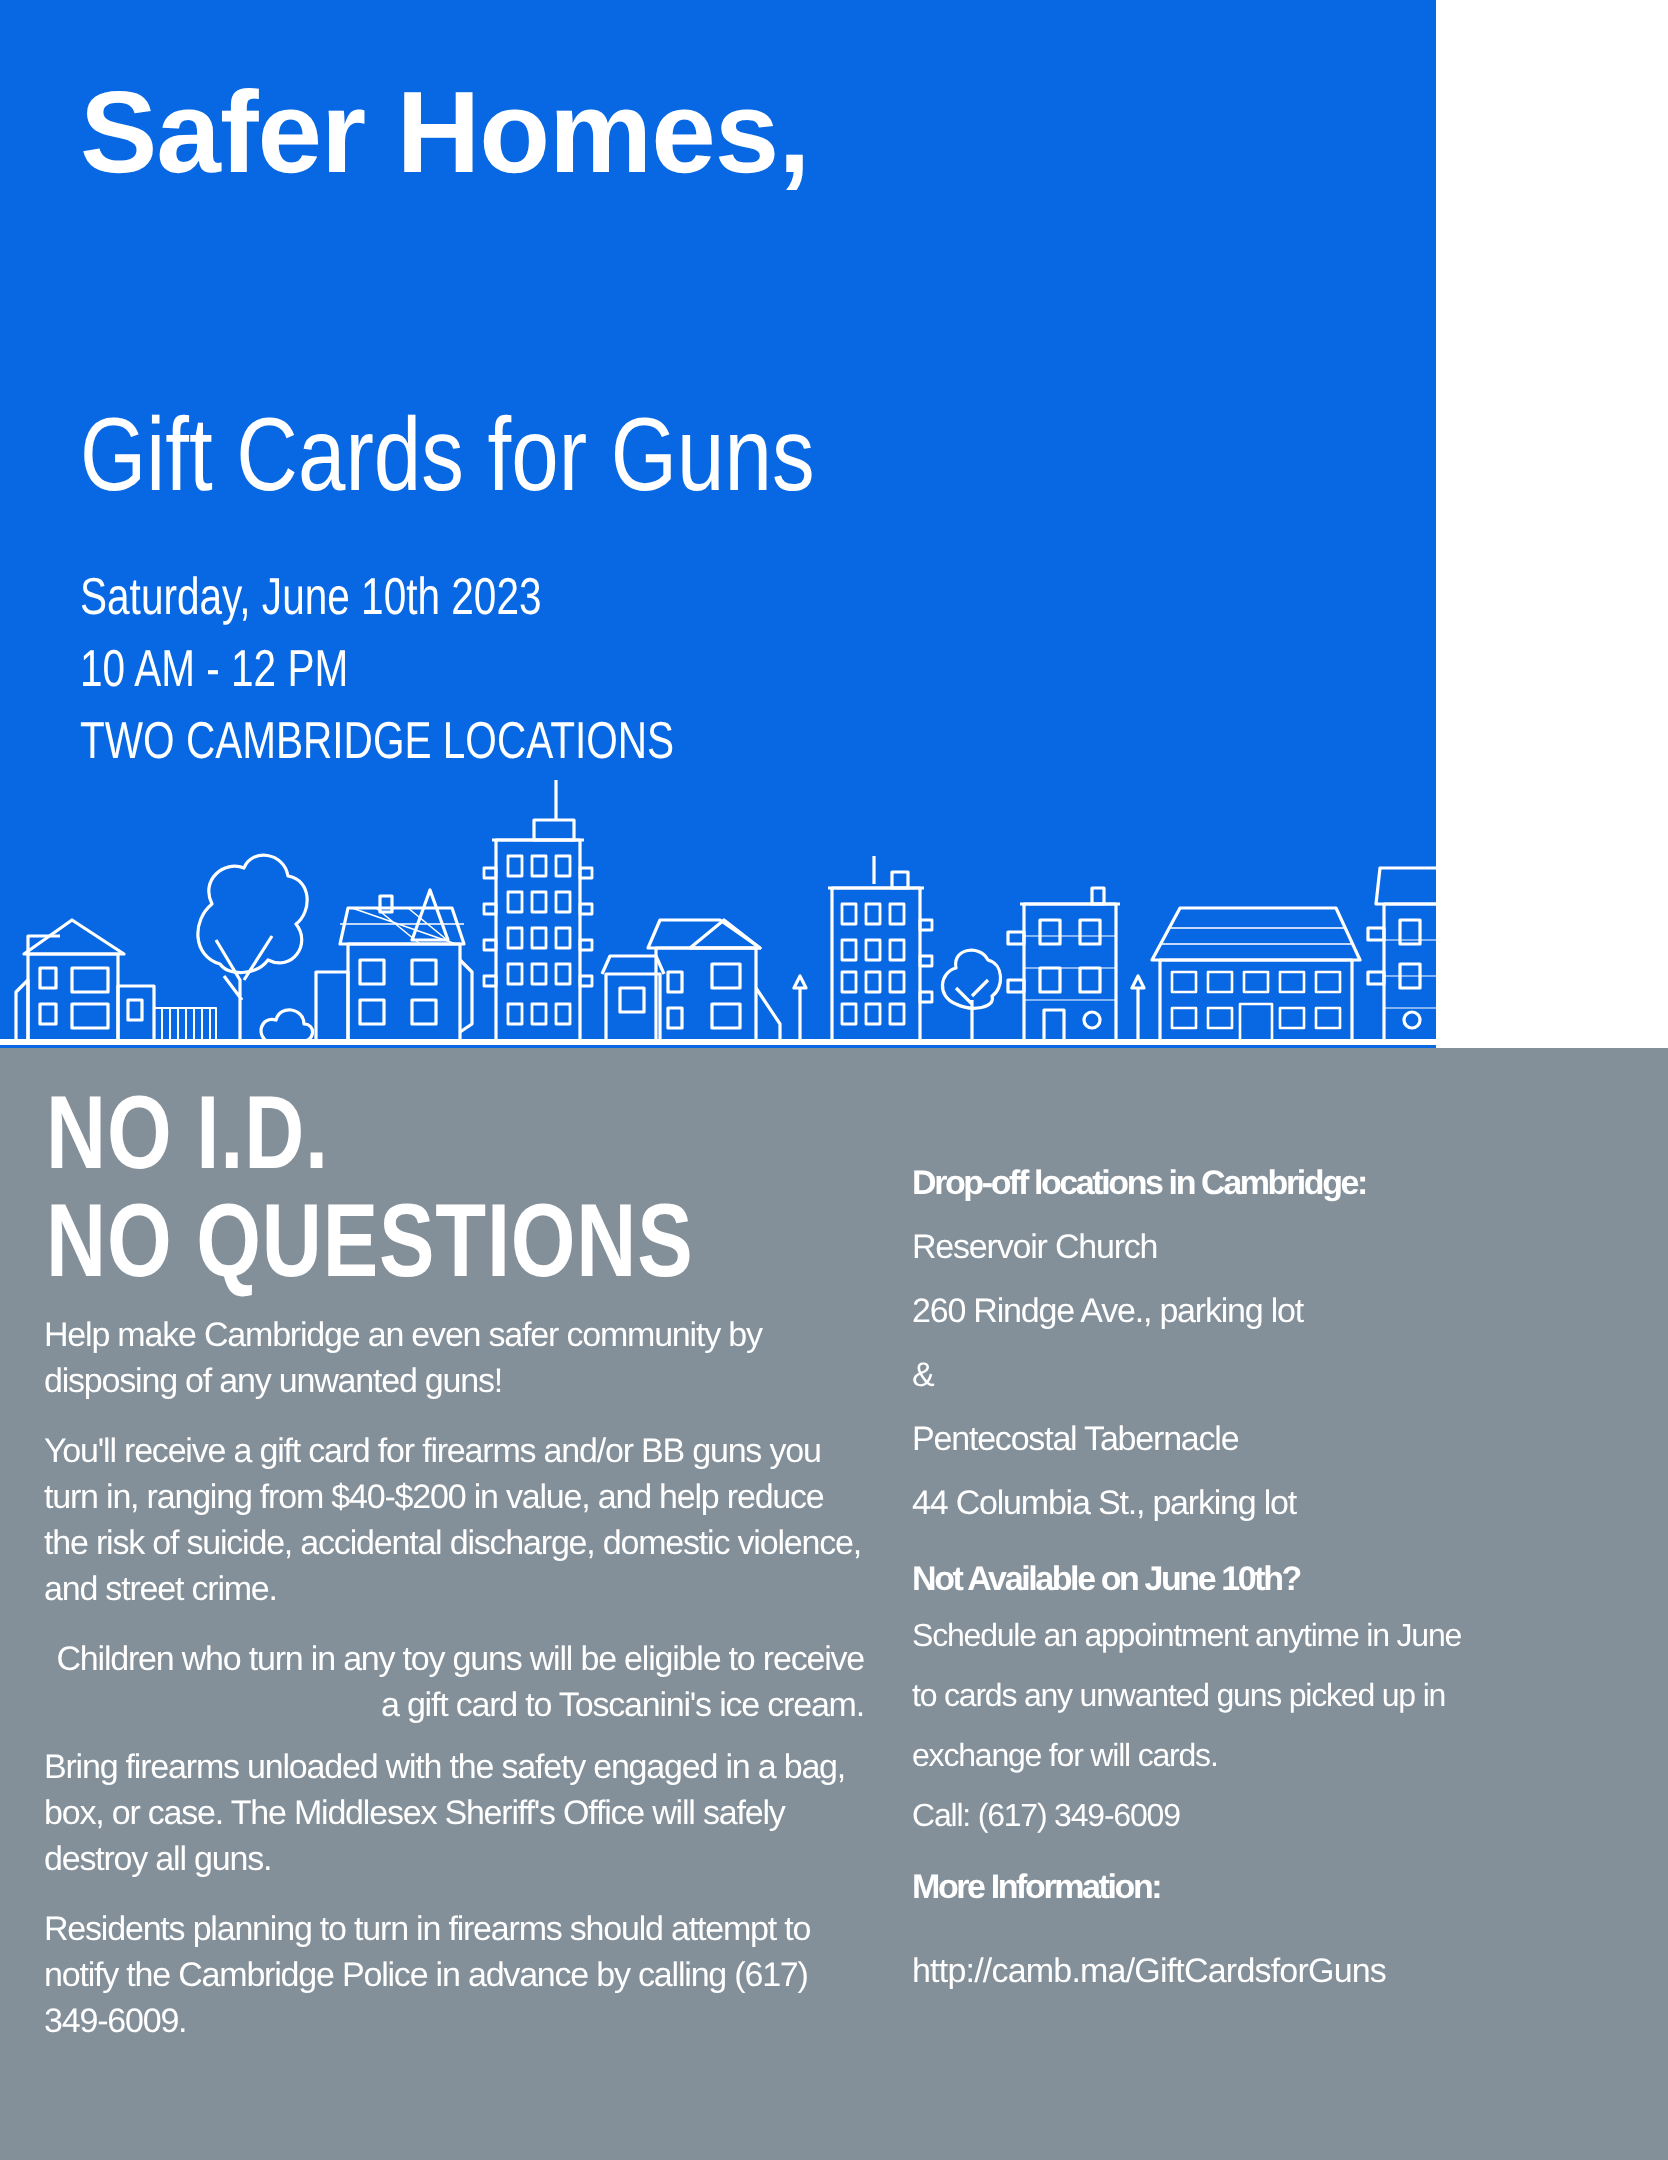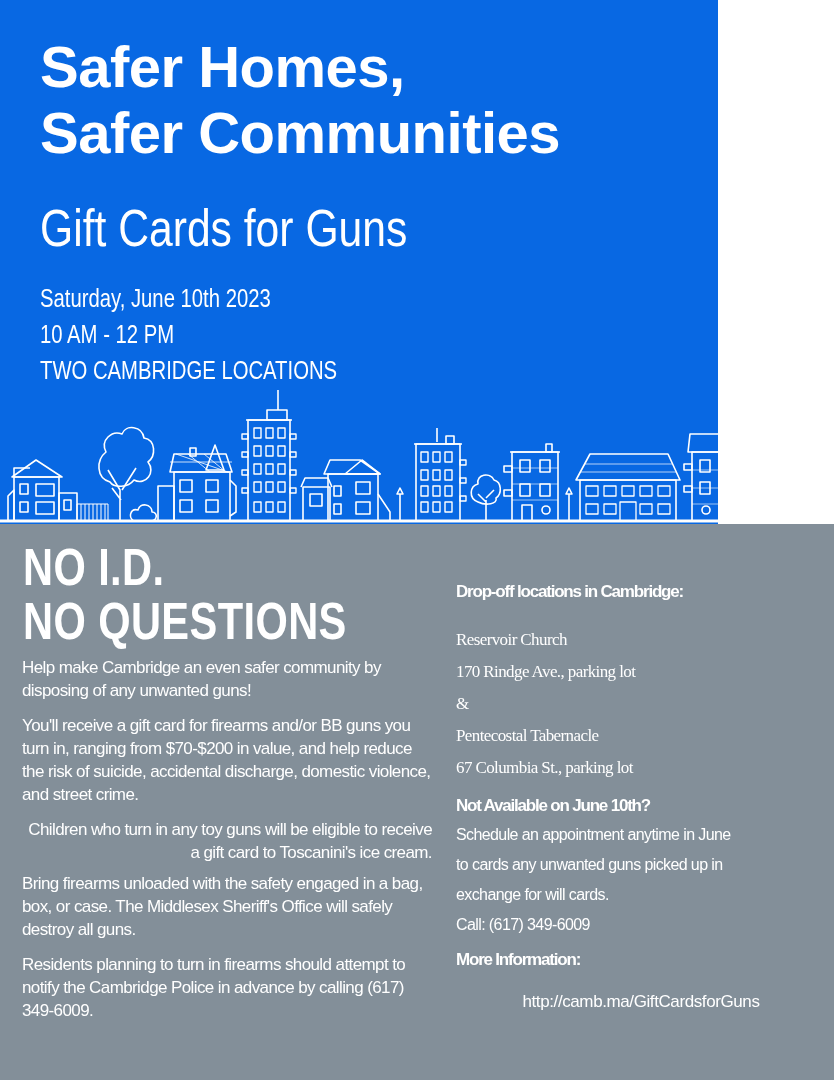--- a/index.html
+++ b/index.html
@@ -54,29 +54,28 @@
 
     .right-col {
       position: absolute; left: 456px; top: 56px; width: 370px;
     }
     .rh {
       font-weight: bold; font-size: 17px; letter-spacing: -1.2px; line-height: 24px;
       white-space: nowrap;
     }
     .rline { font-size: 17px; line-height: 32px; letter-spacing: -0.6px; white-space: nowrap; }
     .rsmall { font-size: 16px; line-height: 30px; letter-spacing: -0.6px; white-space: nowrap; }
-    .rurl { font-size: 17px; letter-spacing: -0.4px; white-space: nowrap; text-align: center; }
+    .rurl { font-size: 17px; letter-spacing: -0.4px; white-space: nowrap; }
   </style>
 </head>
 <body>
 
 <div class="top">
   <h1 class="title">
     <div>Safer Homes,</div>
-    <div>Safer Communities</div>
   </h1>
   <h2 class="subtitle">Gift Cards for Guns</h2>
   <div class="details">
     <div>Saturday, June 10th 2023</div>
     <div>10 AM - 12 PM</div>
     <div>TWO CAMBRIDGE LOCATIONS</div>
   </div>
 
   <svg class="skyline" viewBox="0 0 834 134" fill="none" stroke="#fff" stroke-width="1.6" stroke-linejoin="round">
 
@@ -281,34 +280,34 @@
 </div>
 
 <div class="bottom">
   <div class="noid">
     <div>NO I.D.</div>
     <div>NO QUESTIONS</div>
   </div>
 
   <div class="left-col">
     <p class="p1">Help make Cambridge an even safer community by disposing of any unwanted guns!</p>
-    <p class="p2">You'll receive a gift card for firearms and/or BB guns you turn in, ranging from $70-$200 in value, and help reduce the risk of suicide, accidental discharge, domestic violence, and street crime.</p>
+    <p class="p2">You'll receive a gift card for firearms and/or BB guns you turn in, ranging from $40-$200 in value, and help reduce the risk of suicide, accidental discharge, domestic violence, and street crime.</p>
     <p class="p3">Children who turn in any toy guns will be eligible to receive a gift card to Toscanini's ice cream.</p>
     <p class="p4">Bring firearms unloaded with the safety engaged in a bag, box, or case. The Middlesex Sheriff's Office will safely destroy all guns.</p>
     <p class="p5">Residents planning to turn in firearms should attempt to notify the Cambridge Police in advance by calling (617) 349-6009.</p>
   </div>
 
   <div class="right-col">
     <div class="rh">Drop-off locations in Cambridge:</div>
-    <div style="margin-top:20px;font-family:Liberation Serif, serif;">
+    <div style="margin-top:4px;">
       <div class="rline">Reservoir Church</div>
-      <div class="rline">170 Rindge Ave., parking lot</div>
+      <div class="rline">260 Rindge Ave., parking lot</div>
       <div class="rline">&amp;</div>
       <div class="rline">Pentecostal Tabernacle</div>
-      <div class="rline">67 Columbia St., parking lot</div>
+      <div class="rline">44 Columbia St., parking lot</div>
     </div>
 
     <div class="rh" style="margin-top:10px;">Not Available on June 10th?</div>
     <div style="margin-top:2px;">
       <div class="rsmall">Schedule an appointment anytime in June</div>
       <div class="rsmall">to cards any unwanted guns picked up in</div>
       <div class="rsmall">exchange for will cards.</div>
       <div class="rsmall">Call: (617) 349-6009</div>
     </div>
 

